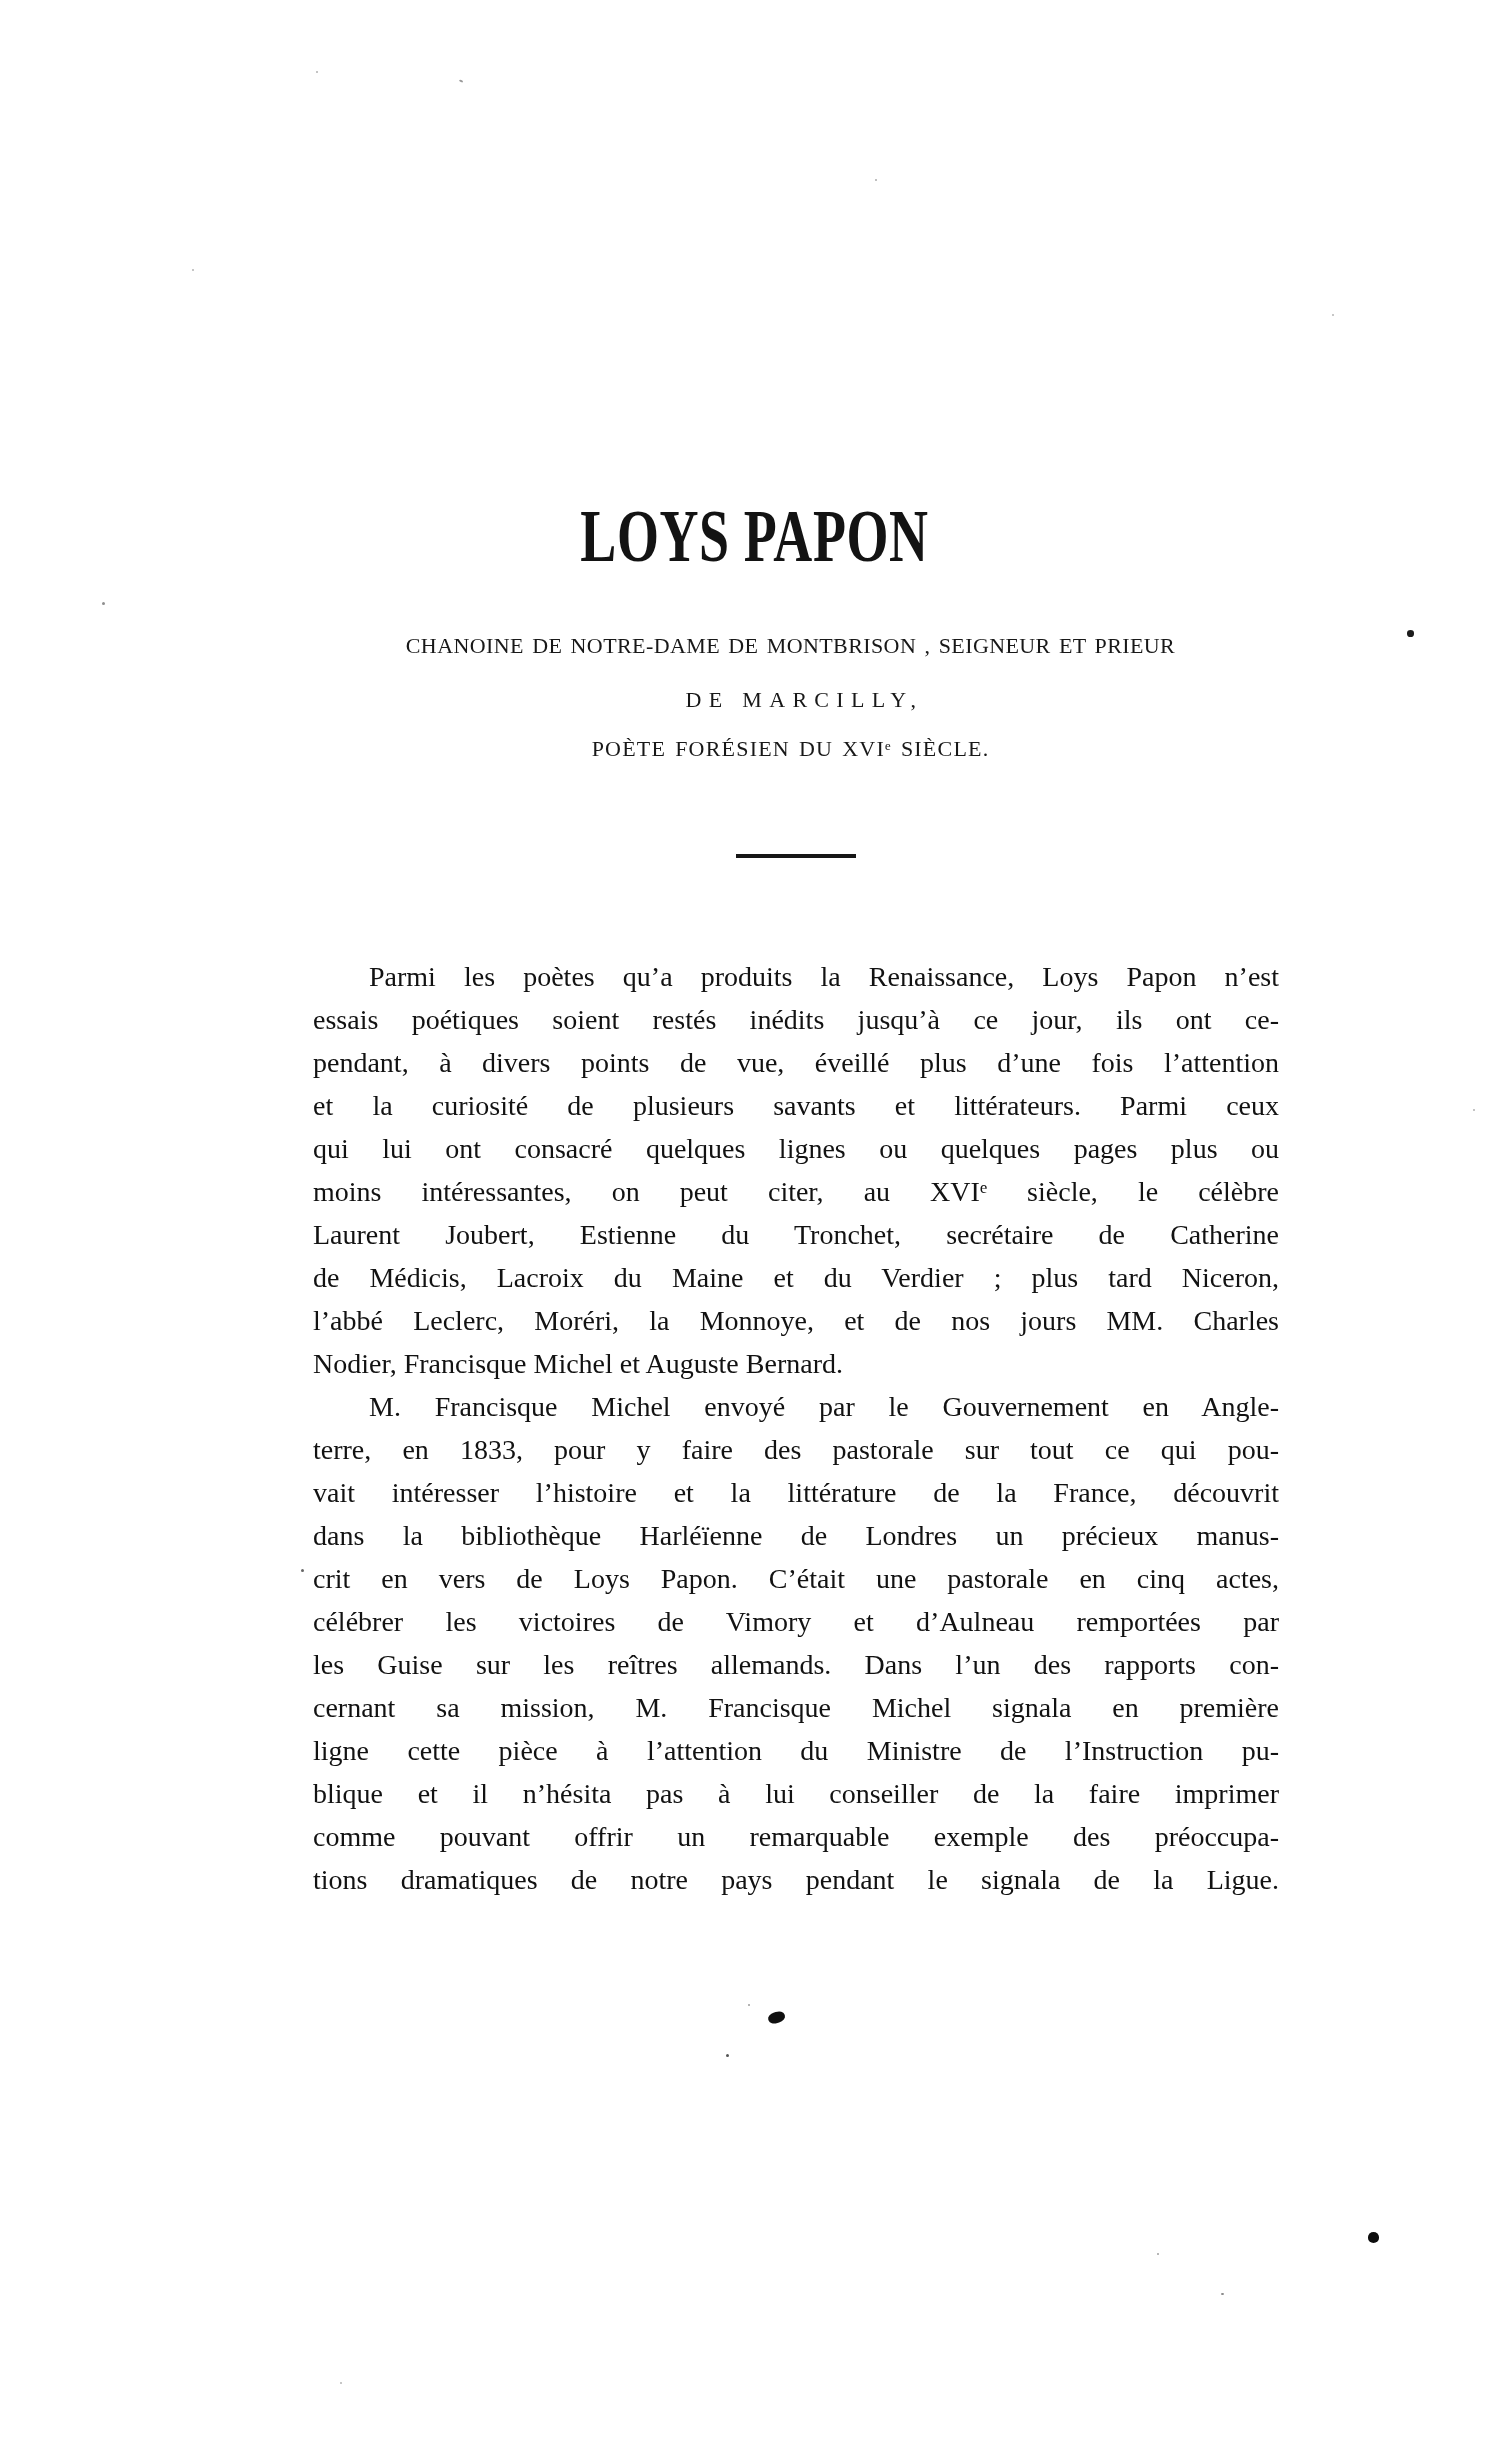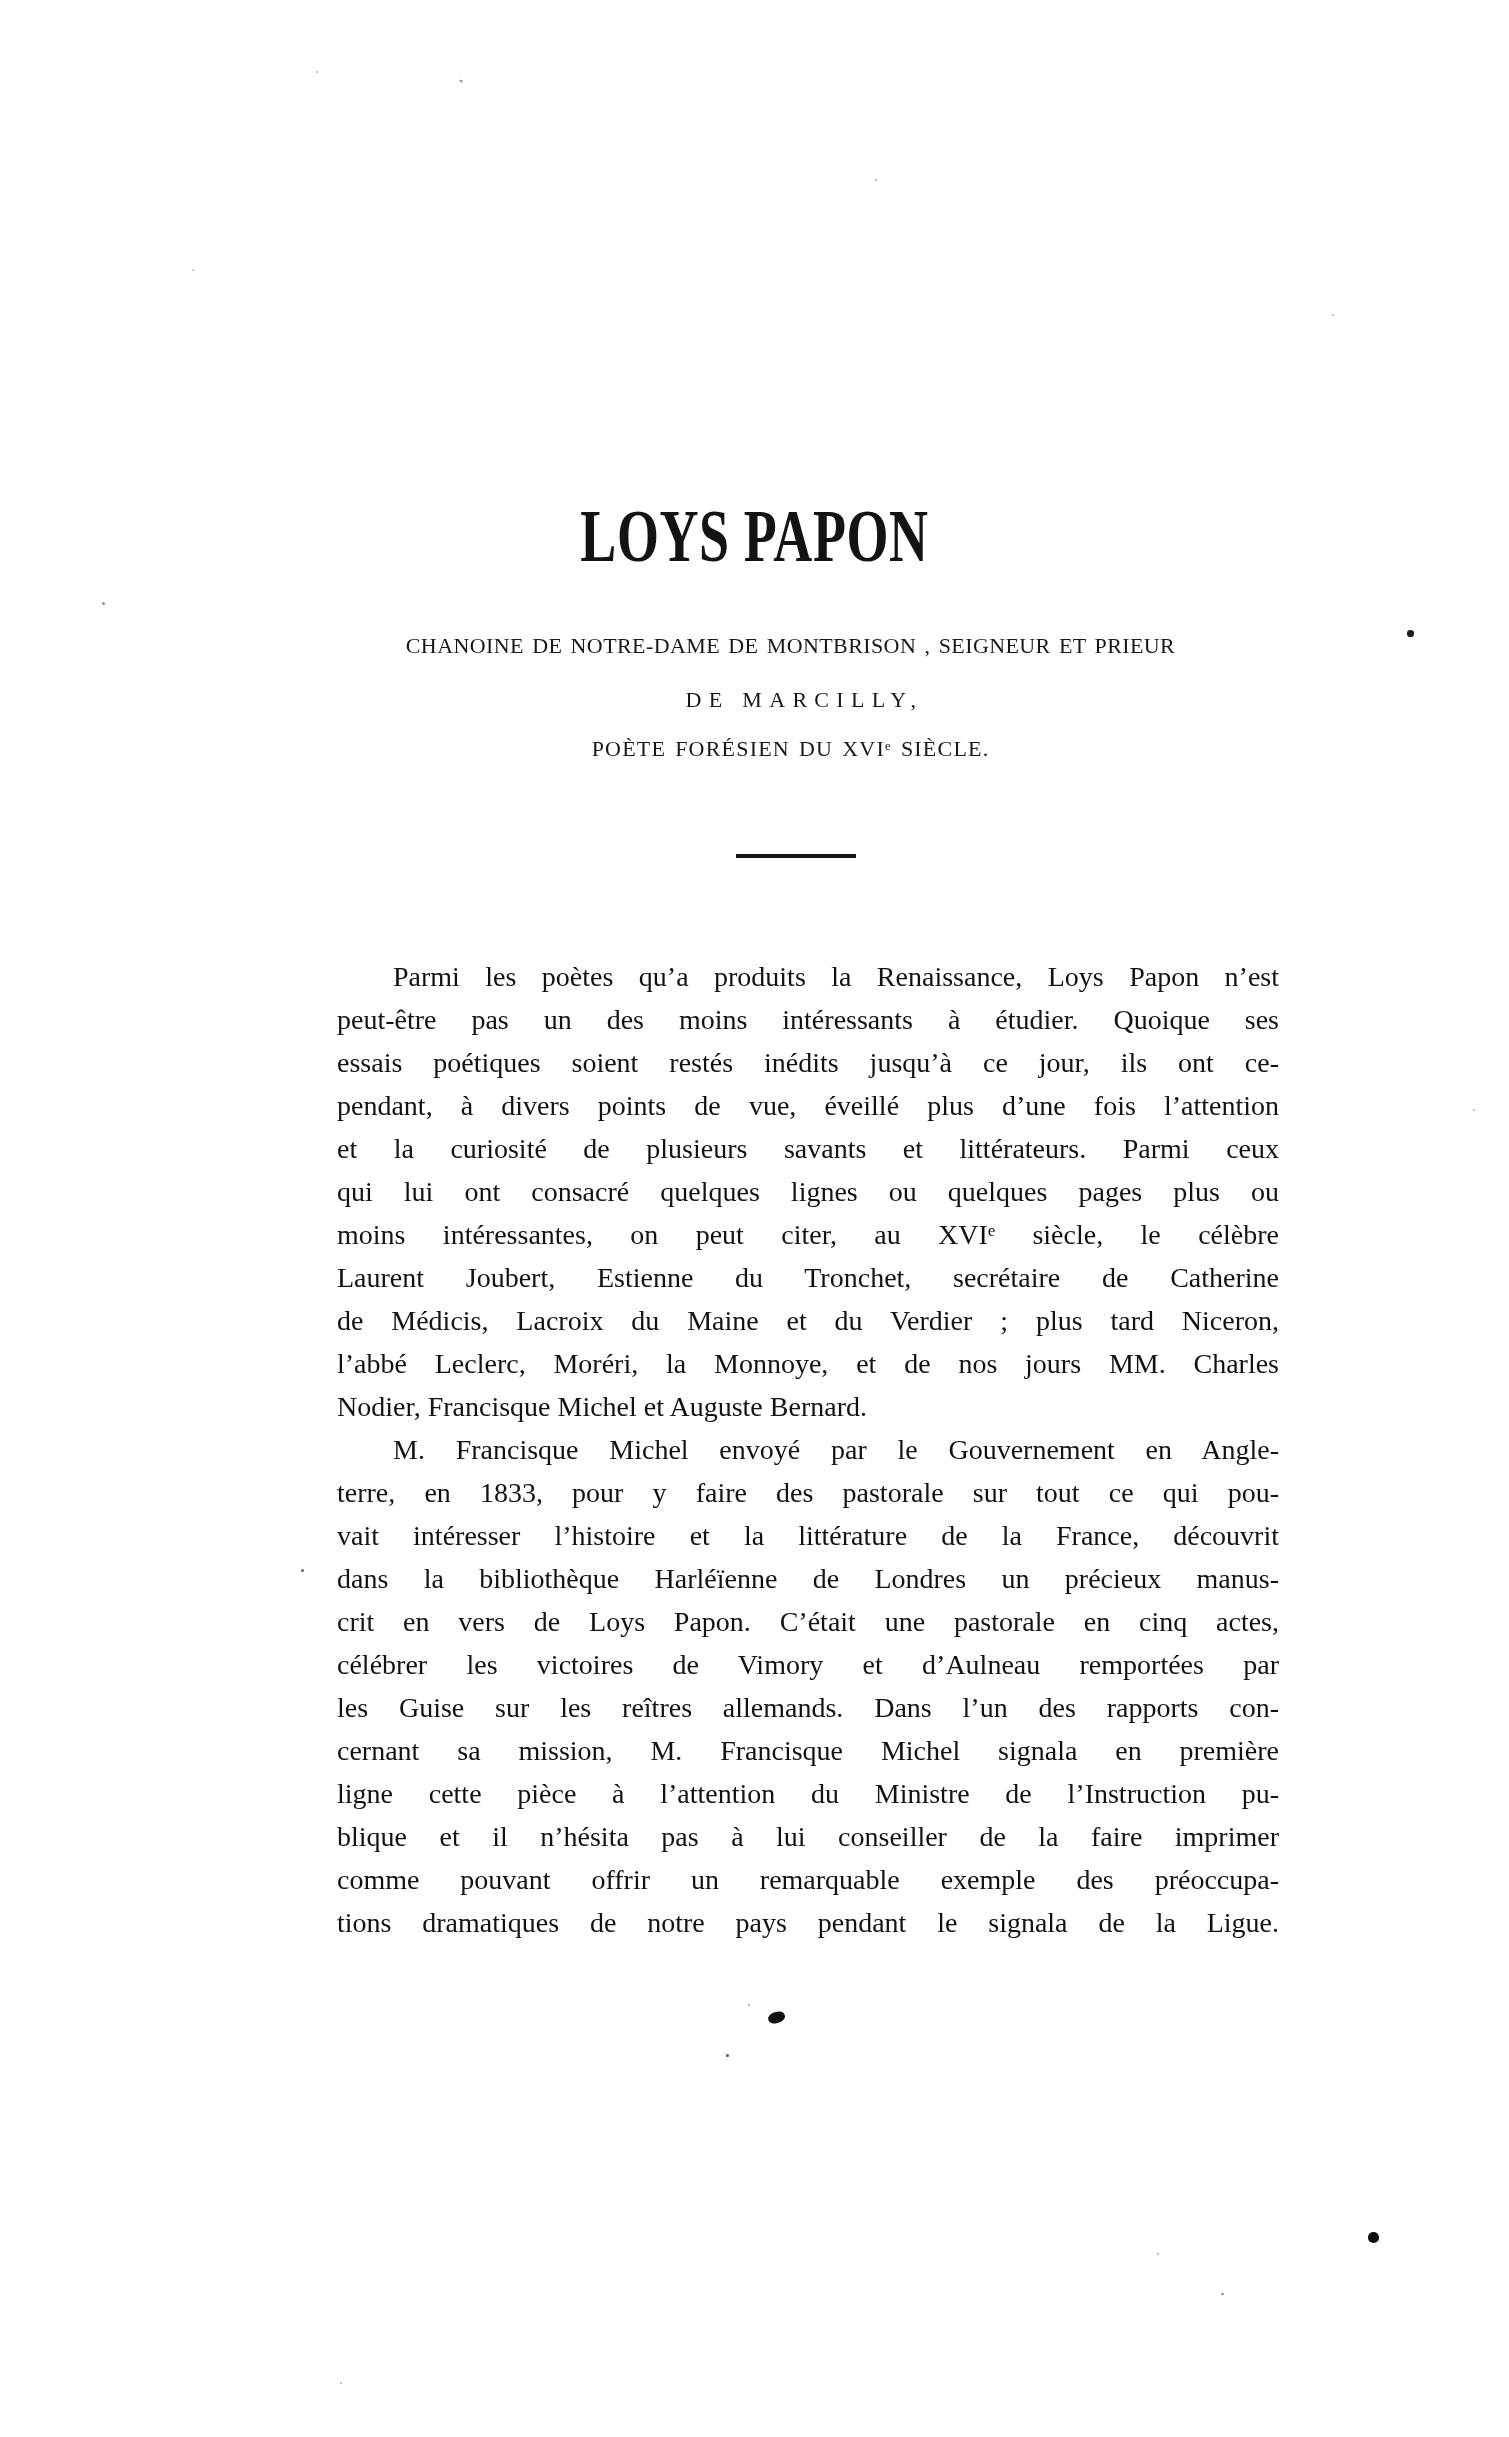--- a/index.html
+++ b/index.html
@@ -43,21 +43,20 @@
     position:absolute; top:955px; left:313px; width:966px;
     font-size:28px;
     color:#121212;
   }
   .line {
     height:43px; line-height:43px;
     overflow:hidden;
     text-align:justify;
     text-align-last:justify;
     white-space:normal;
-    margin-left:24px;
   }
   .line.first { text-indent:56px; }
   .line.no-stretch { text-align-last:left; }
 
   .spot { position:absolute; display:block; }
 </style>
 </head>
 <body>
 
 <div class="page">
@@ -69,21 +68,20 @@
   <div class="subtitle s2">DE MARCILLY,</div>
 
   <div class="subtitle s3">POÈTE FORÉSIEN DU XVIᵉ SIÈCLE.</div>
 
   <div class="rule-wrap">
     <div class="rule"></div>
   </div>
 
   <div class="body-text">
       <div class="line first">Parmi les poètes qu’a produits la Renaissance, Loys Papon n’est</div>
-      <div class="line">peut-être pas un des moins intéressants à étudier. Quoique ses</div>
       <div class="line">essais poétiques soient restés inédits jusqu’à ce jour, ils ont ce-</div>
       <div class="line">pendant, à divers points de vue, éveillé plus d’une fois l’attention</div>
       <div class="line">et la curiosité de plusieurs savants et littérateurs. Parmi ceux</div>
       <div class="line">qui lui ont consacré quelques lignes ou quelques pages plus ou</div>
       <div class="line">moins intéressantes, on peut citer, au XVIᵉ siècle, le célèbre</div>
       <div class="line">Laurent Joubert, Estienne du Tronchet, secrétaire de Catherine</div>
       <div class="line">de Médicis, Lacroix du Maine et du Verdier ; plus tard Niceron,</div>
       <div class="line">l’abbé Leclerc, Moréri, la Monnoye, et de nos jours MM. Charles</div>
       <div class="line no-stretch">Nodier, Francisque Michel et Auguste Bernard.</div>
       <div class="line first">M. Francisque Michel envoyé par le Gouvernement en Angle-</div>

